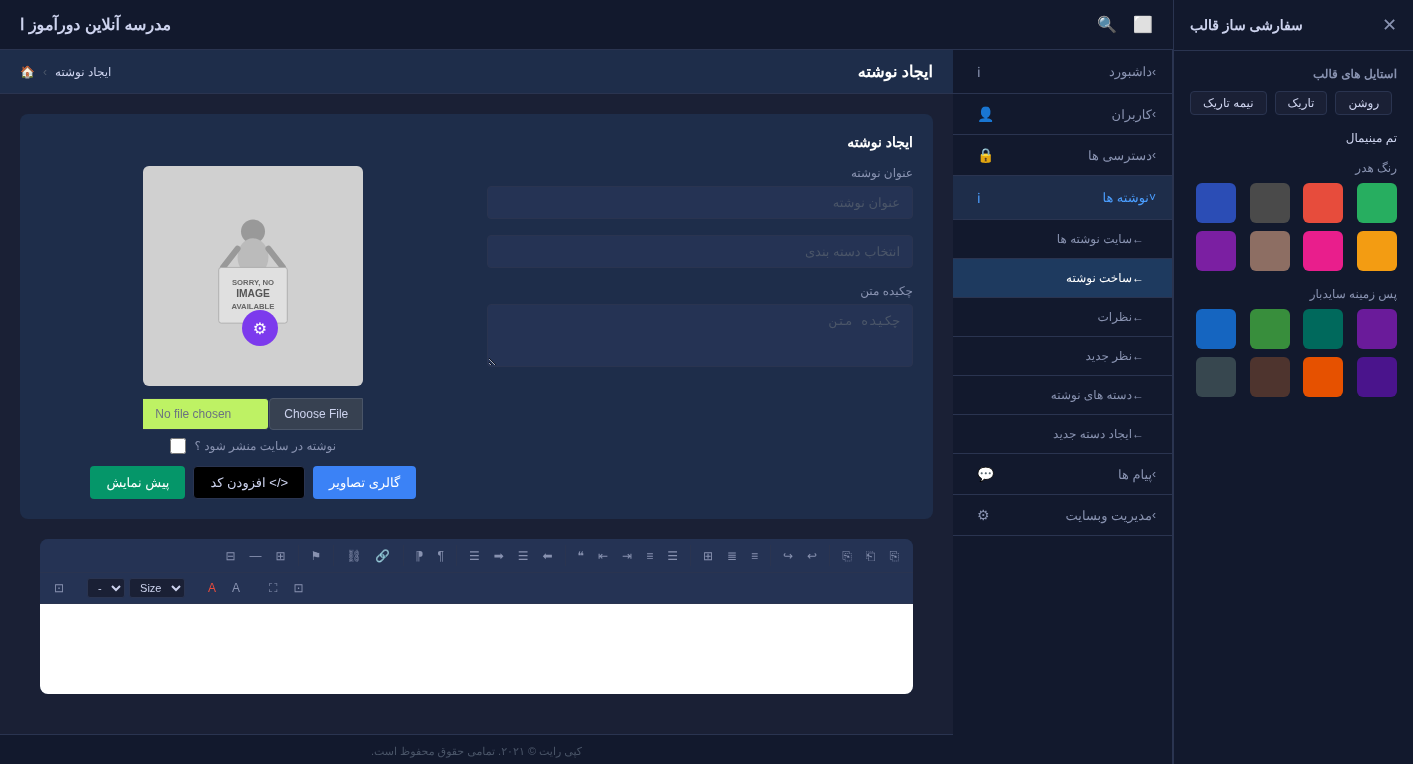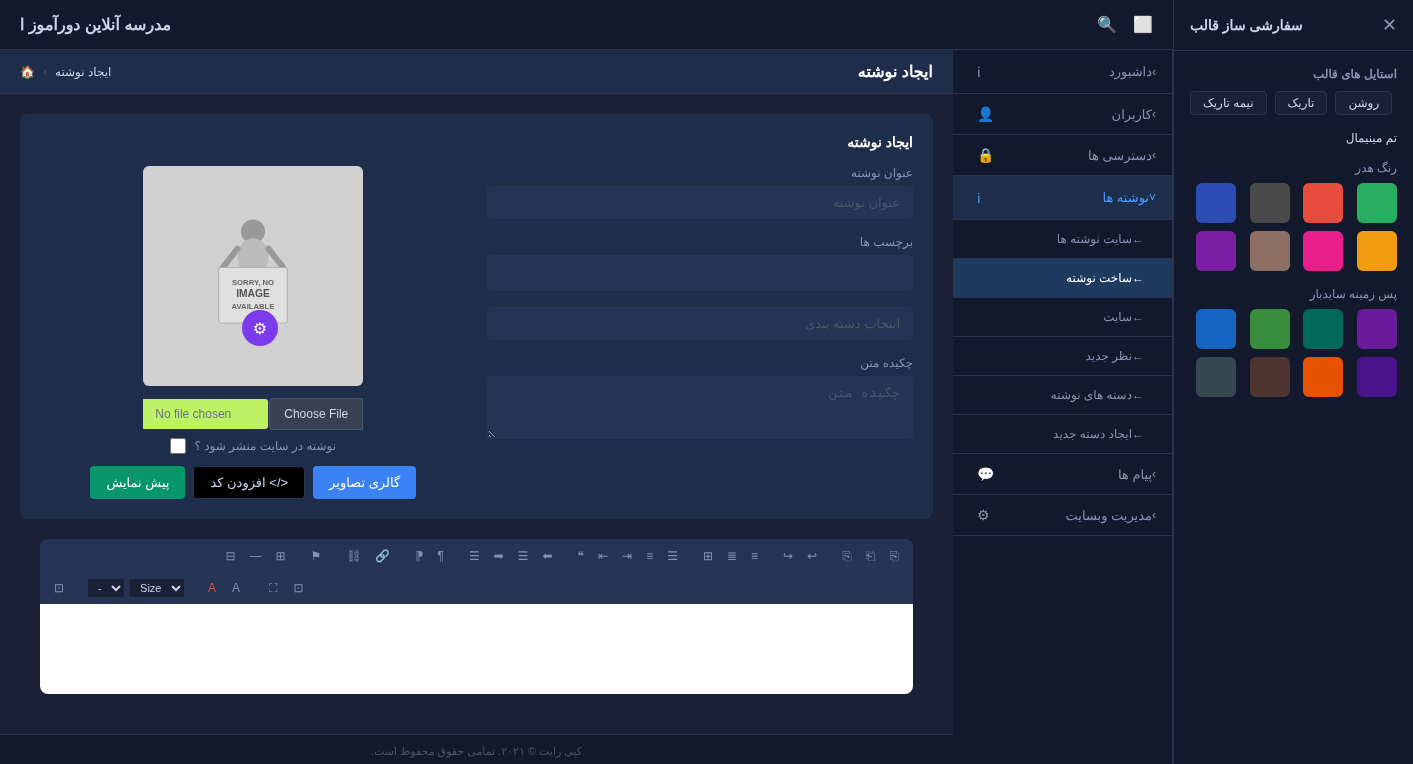--- a/index.html
+++ b/index.html
@@ -570,21 +570,21 @@
         <div class="sidebar-item sub-item">
           <span class="sidebar-arrow">←</span>
           <span class="sidebar-label">سایت نوشته ها</span>
         </div>
         <div class="sidebar-item sub-item active-sub">
           <span class="sidebar-arrow">←</span>
           <span class="sidebar-label">ساخت نوشته</span>
         </div>
         <div class="sidebar-item sub-item">
           <span class="sidebar-arrow">←</span>
-          <span class="sidebar-label">سایت</span>
+          <span class="sidebar-label">نظرات</span>
         </div>
         <div class="sidebar-item sub-item">
           <span class="sidebar-arrow">←</span>
           <span class="sidebar-label">نظر جدید</span>
         </div>
         <div class="sidebar-item sub-item">
           <span class="sidebar-arrow">←</span>
           <span class="sidebar-label">دسته های نوشته</span>
         </div>
         <div class="sidebar-item sub-item">
@@ -622,24 +622,20 @@
       <div class="form-area">
         <div class="create-post-card">
           <div class="card-title">ایجاد نوشته</div>
 
           <div class="two-col">
 
             <div>
               <div class="form-row">
                 <label class="form-label">عنوان نوشته</label>
                 <input type="text" class="form-input" placeholder="عنوان نوشته" style="">
-              </div>
-              <div class="form-row">
-                <label class="form-label">برچسب ها</label>
-                <input type="text" class="form-input" style="height: 36px;">
               </div>
               <div class="form-row">
                 <input type="text" class="form-input" placeholder="انتخاب دسته بندی" style="">
               </div>
               <div class="form-row">
                 <label class="form-label">چکیده متن</label>
                 <textarea class="form-input" rows="3" style="resize: vertical;" placeholder="چکیده متن"></textarea>
               </div>
             </div>
 

